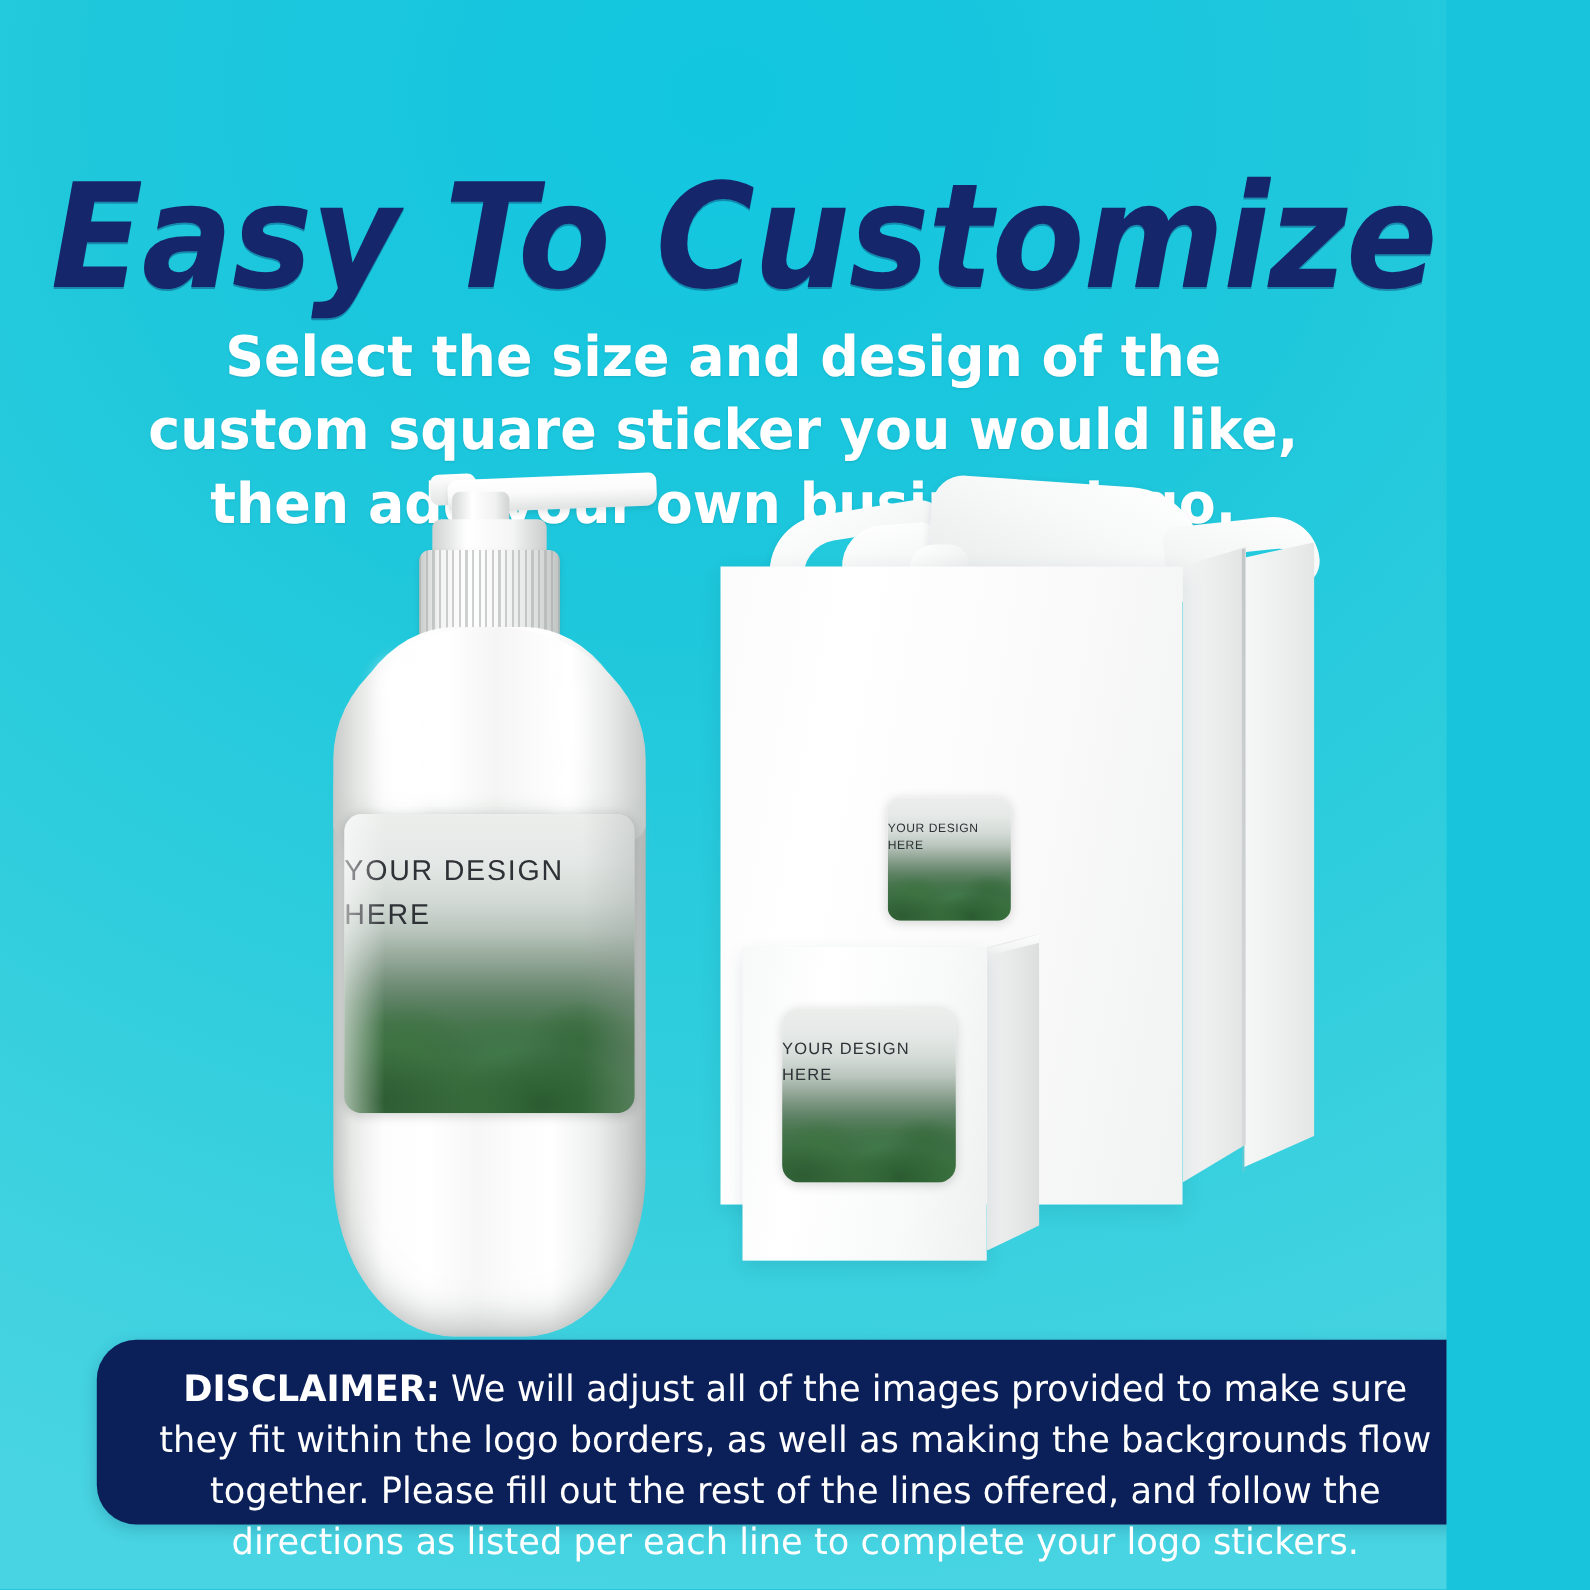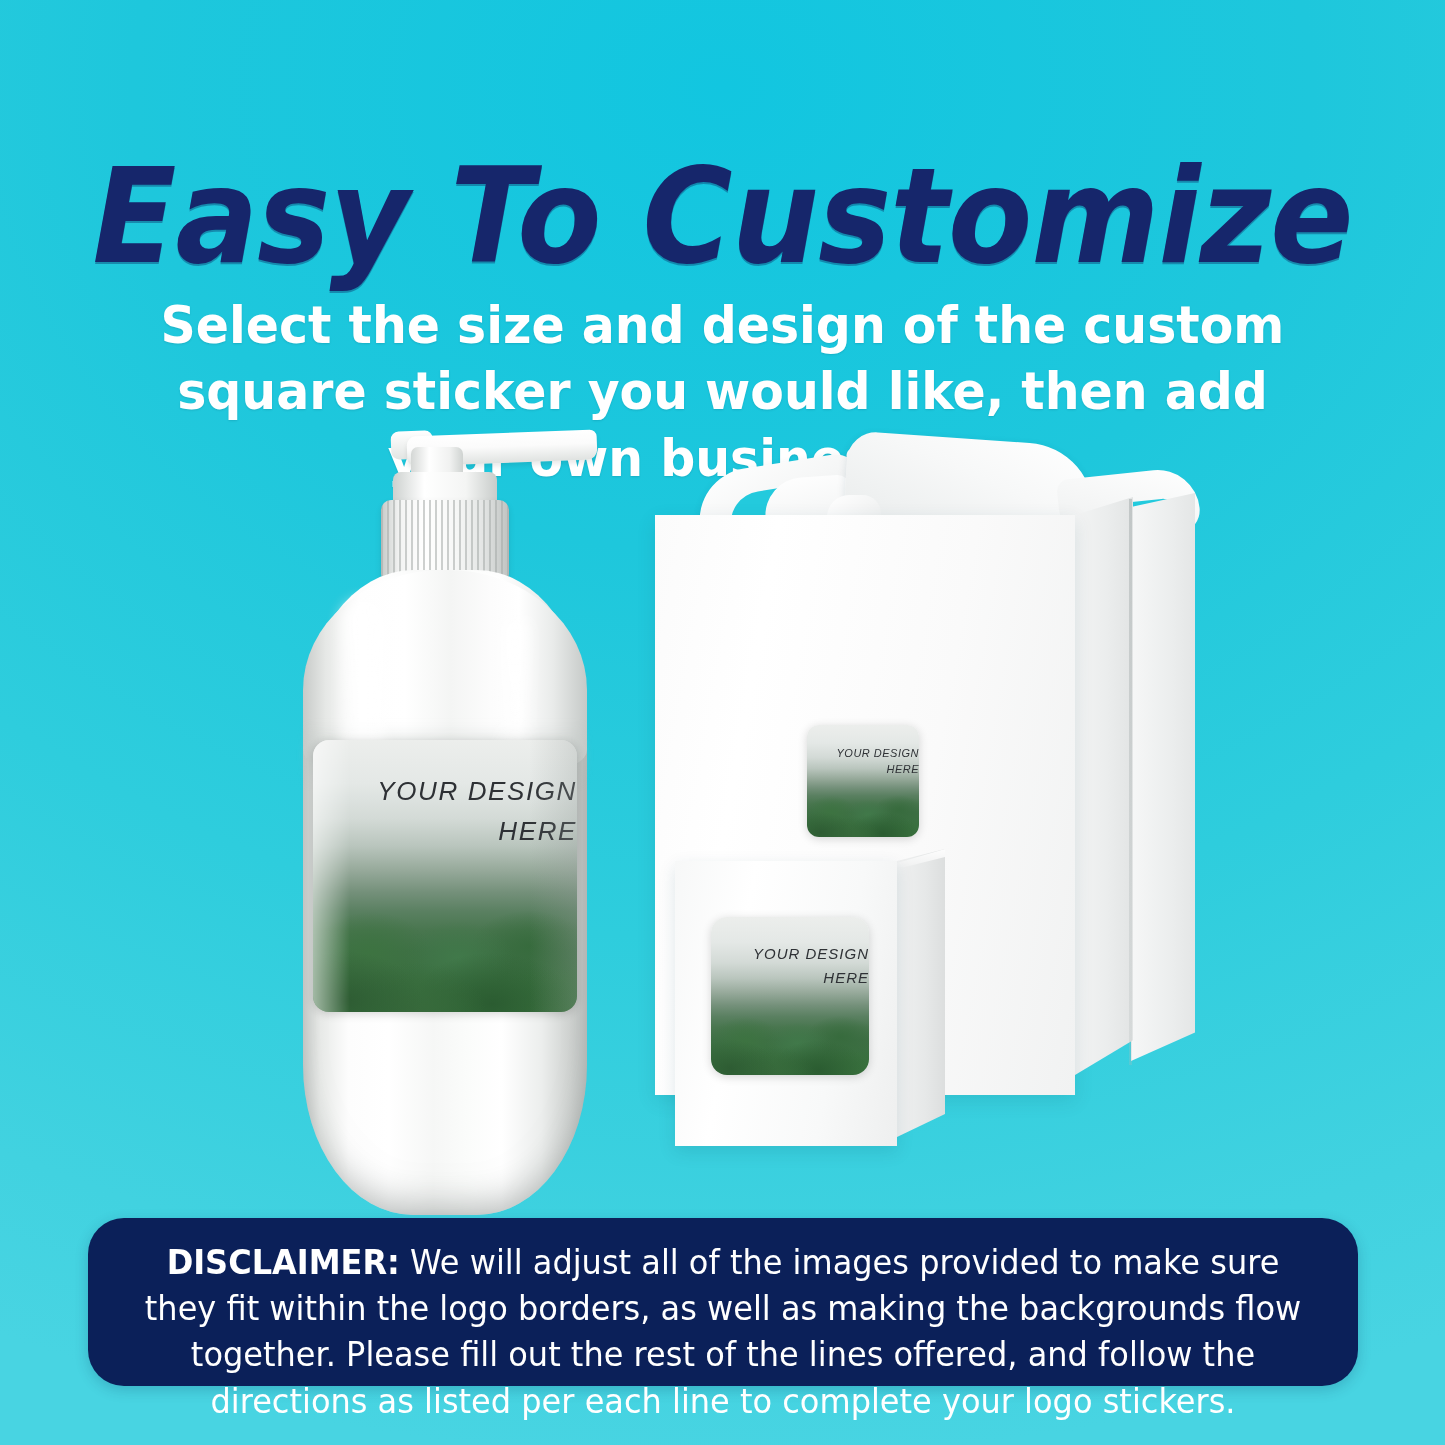--- a/index.html
+++ b/index.html
@@ -2,21 +2,21 @@
 <html><head>
 <meta charset="utf-8">
 <style>
   html,body{margin:0;padding:0;}
   body{
     width:1445px;height:1445px;overflow:hidden;
     font-family:"Liberation Sans", sans-serif;
     background:#18c4dc;
   }
   #stage{
-    position:relative;width:1445px;height:1445px;overflow:hidden;
+    position:relative;width:1315px;height:1445px;overflow:hidden;
     background:
       radial-gradient(120% 95% at 50% 6%, #12c6e0 0%, #1ec7dc 34%, #2ecddd 62%, #41d2e0 88%, #48d4e2 100%);
   }
 
   
   .headline{
     position:absolute;left:0;right:0;top:62px;
     text-align:center;
     font-family:"DejaVu Sans", sans-serif;
     font-weight:700;font-style:italic;
@@ -63,24 +63,23 @@
         #74907a 56%,
         #5a8061 63%,
         #49764f 70%,
         #3e6f45 78%,
         #3a6f40 87%,
         #36703c 100%);
     box-shadow:0 2px 10px rgba(0,0,0,.16);
   }
   .sticker .st-txt{
     position:absolute;left:0;right:0;
-    text-align:right;color:#2e3135;
+    text-align:left;color:#2e3135;
     font-family:"Liberation Sans", sans-serif;
     font-weight:400;
-    font-style:italic;
   }
 
   
   #bottle{position:absolute;left:295px;top:45px;width:300px;height:790px;}
   .b-body{
     position:absolute;left:8px;top:145px;width:284px;height:645px;
     border-radius:110px/150px;
     background:
       linear-gradient(90deg,
         #c9ccca 0%, #e8eae8 6%, #fdfdfd 16%, #ffffff 30%,

